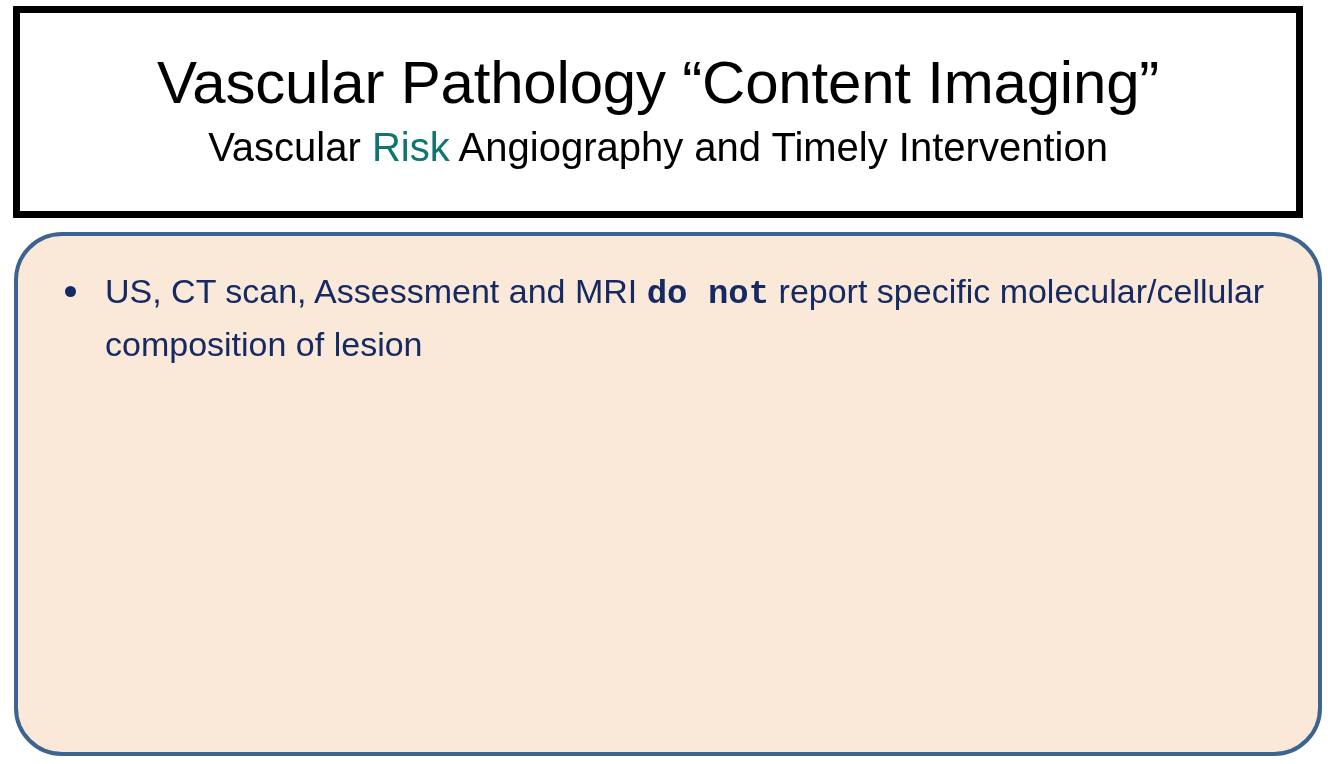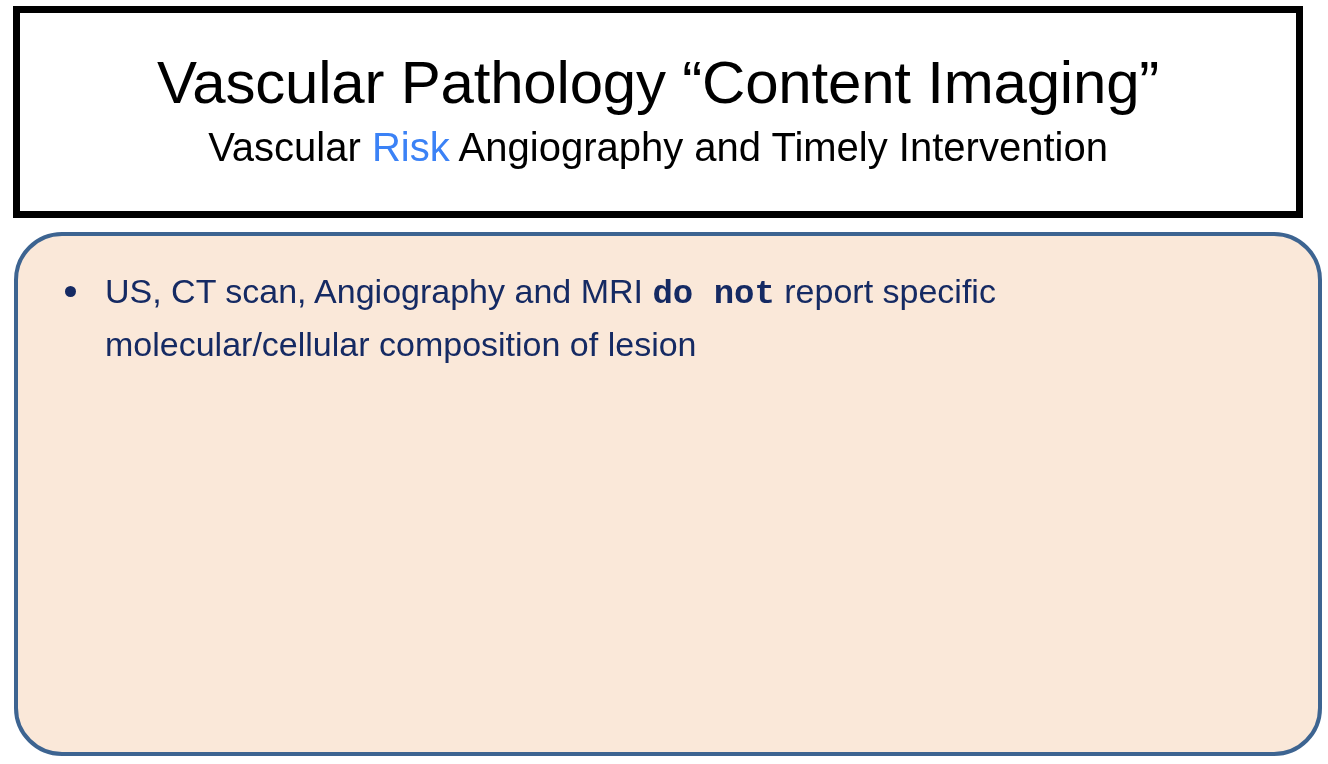--- a/index.html
+++ b/index.html
@@ -44,21 +44,21 @@
   #title-sub {
     font-size: 40px;
     line-height: 1.1;
     color: #000000;
     font-weight: 400;
     white-space: nowrap;
     text-align: center;
     margin-top: 10px;
   }
   .accent-red {
-    color: #3b82f6;
+    color: #0f766e;
   }
 
   
   #content-panel {
     position: absolute;
     left: 14px;
     top: 232px;
     width: 1308px;
     height: 524px;
     box-sizing: border-box;
@@ -108,16 +108,16 @@
 
 <div id="title-box">
   <div id="title-main">Vascular Pathology “Content Imaging”</div>
   <div id="title-sub"><span>Vascular </span><span class="accent-red">Risk</span><span> Angiography and Timely Intervention</span></div>
 </div>
 
 <div id="content-panel">
   <ul id="bullet-list">
     <li class="bullet-item">
       <span class="bullet-dot"></span>
-      <span class="bullet-text"><span>US, CT scan, Angiography and MRI </span><span class="strong-emphasis">do not</span><span> report specific molecular/cellular composition of lesion</span></span>
+      <span class="bullet-text"><span>US, CT scan, Assessment and MRI </span><span class="strong-emphasis">do not</span><span> report specific molecular/cellular composition of lesion</span></span>
     </li>
   </ul>
 </div>
 
 </body></html>

